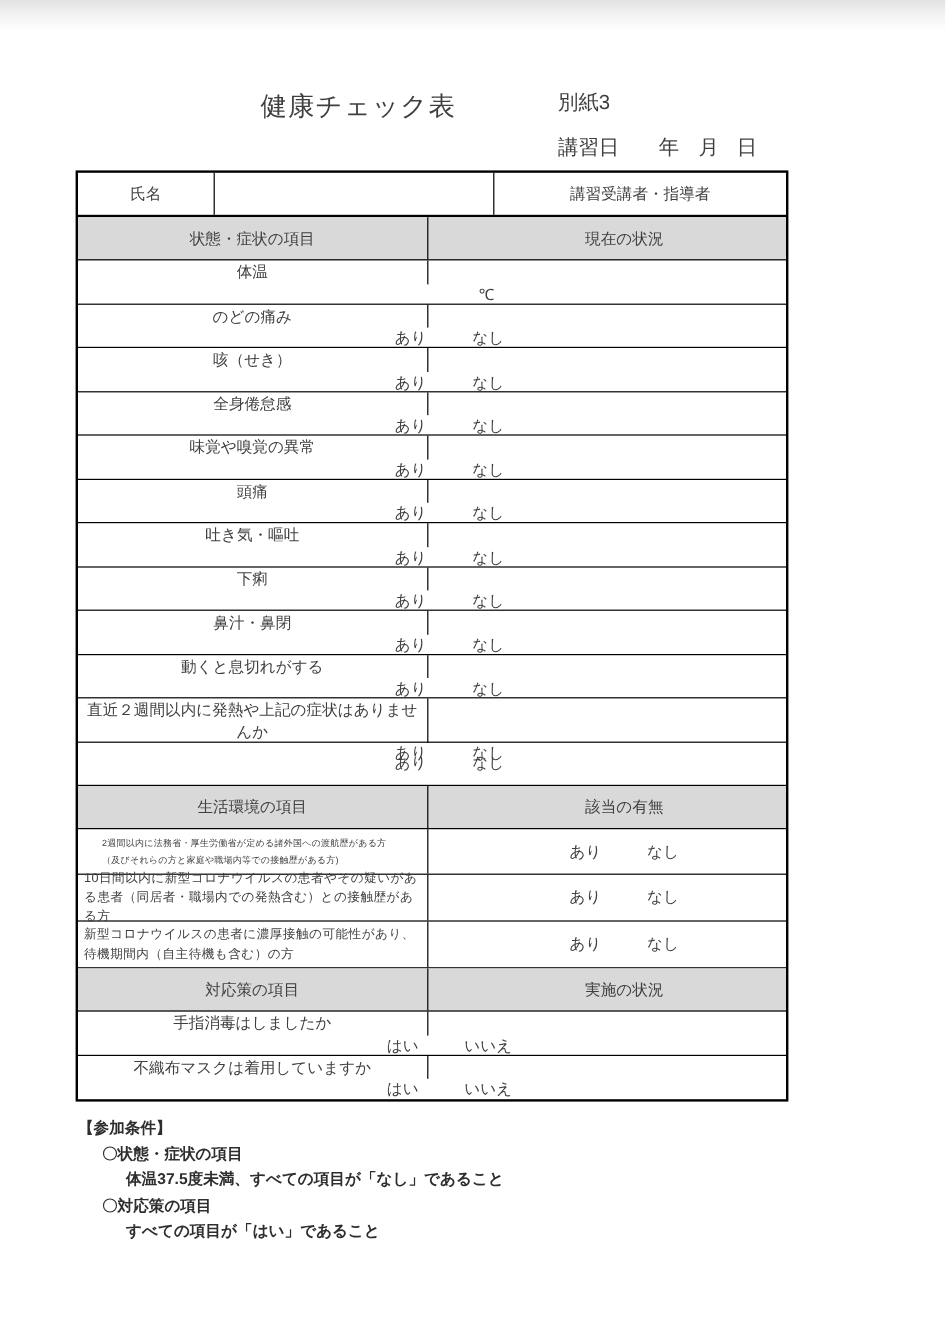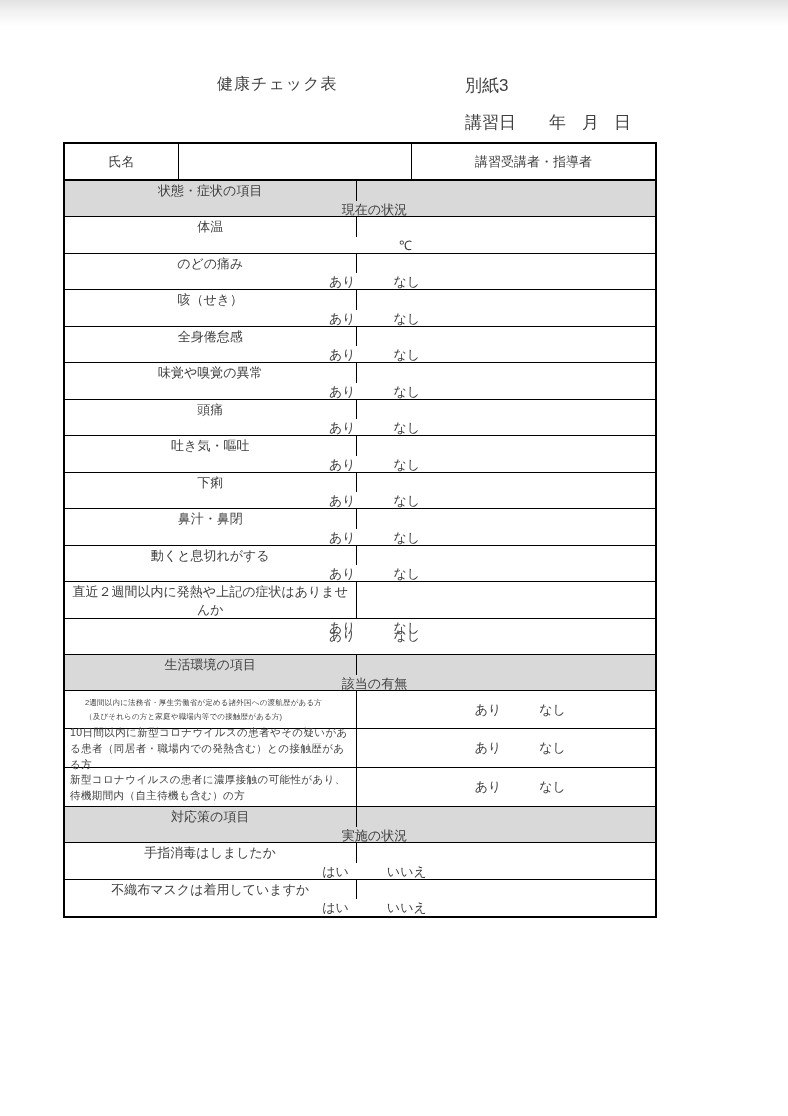--- a/index.html
+++ b/index.html
@@ -1,40 +1,40 @@
 <!DOCTYPE html>
 <html><head>
 <meta charset="utf-8">
 <style>
   html,body{margin:0;padding:0;background:#fff;}
   .page{position:relative;width:788px;height:1116px;background:#fff;overflow:hidden;
         font-family:"Liberation Sans",sans-serif;color:#3f3f3f;}
   .top-shade{position:absolute;left:0;top:0;width:788px;height:26px;
         background:linear-gradient(180deg,#e2e2e2 0%,#f2f2f2 45%,#ffffff 100%);}
-  .doc-title{position:absolute;left:217px;top:74px;font-size:16px;letter-spacing:1px;}
+  .doc-title{position:absolute;left:217px;top:74px;font-size:22px;letter-spacing:1px;}
   .attachment{position:absolute;left:465px;top:74px;font-size:17px;}
   .date-line{position:absolute;left:465px;top:111px;font-size:17px;}
   .date-line .y{margin-left:33px;}
   .date-line .m{margin-left:16px;}
   .date-line .d{margin-left:15px;}
 
   .form-table{position:absolute;left:63px;top:142px;width:594px;box-sizing:border-box;
         border:2.4px solid #000;}
   .row{display:flex;box-sizing:border-box;border-bottom:1.4px solid #000;align-items:stretch;}
   .row:last-child{border-bottom:none;}
   .cell{box-sizing:border-box;display:flex;align-items:center;justify-content:center;
         font-size:13px;line-height:1.35;}
   .left-cell{width:291.5px;border-right:1.4px solid #000;flex:none;text-align:center;padding:1px 2px;}
   .right-cell{flex:1;padding-left:29px;}
   .section-row{background:#d9d9d9;}
   .name-row{height:37px;border-bottom:2px solid #000;}
   .name-label{width:114px;border-right:1.4px solid #000;flex:none;}
   .name-blank{width:233px;border-right:1.4px solid #000;flex:none;}
   .name-right{flex:1;}
-  .h-section{height:36px;flex-direction:column;}
+  .h-section{height:36px;}
   .h-item{height:36.5px;flex-direction:column;}
   .h-small{height:38px;}
   .h-left{height:39px;}
   .small-text{font-size:7.5px;justify-content:flex-start;text-align:left;
         padding:2px 20px;line-height:1.85;letter-spacing:.2px;}
   .left-text{font-size:10.5px;justify-content:flex-start;text-align:left;
         padding:2px 5px;line-height:1.55;letter-spacing:.4px;}
   .choices{display:flex;gap:38px;justify-content:center;align-items:center;width:100%;}
   .unit-shift{margin-left:62px;}
 
@@ -223,13 +223,22 @@
           <div class="cell right-cell">
             <div class="choices">
               <span>はい</span>
               <span>いいえ</span>
             </div>
           </div>
         </div>
       </div>
   </div>
 
+  <div class="footer">
+    <div class="f-head">【参加条件】</div>
+    <div id="footer-lines">
+        <div class="f-line ind-1">〇状態・症状の項目</div>
+        <div class="f-line ind-2">体温37.5度未満、すべての項目が「なし」であること</div>
+        <div class="f-line ind-1">〇対応策の項目</div>
+        <div class="f-line ind-2">すべての項目が「はい」であること</div>
+      </div>
+  </div>
 </div>
 
 </body></html>

